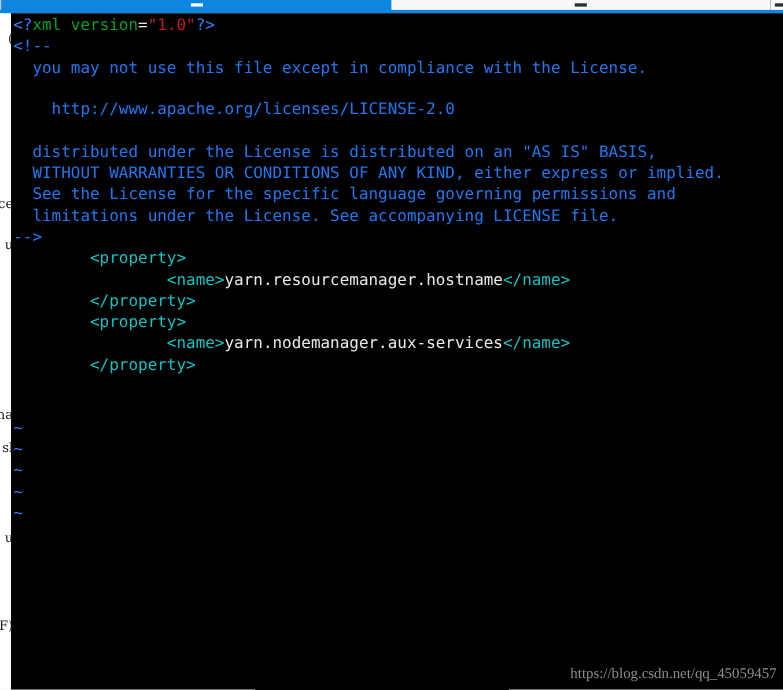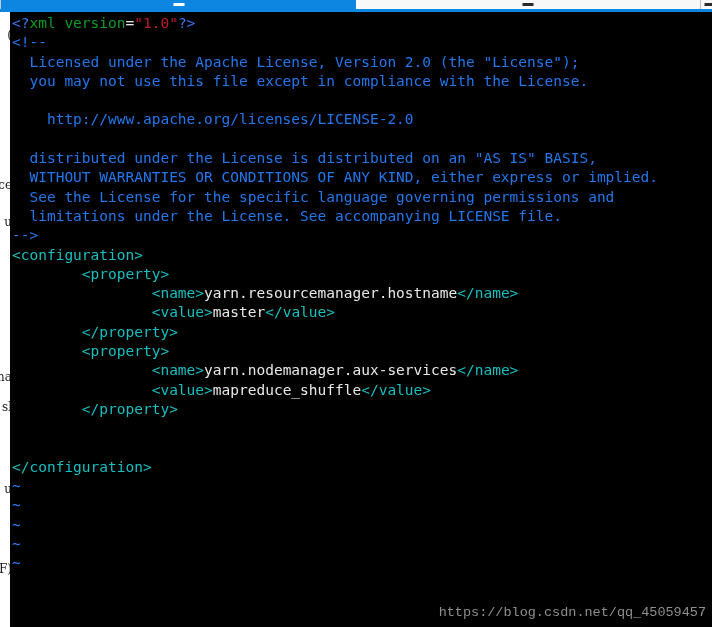--- a/index.html
+++ b/index.html
@@ -127,21 +127,21 @@
   .c-red    { color: #c01c28; }
   .c-white  { color: #e8e8e8; }
   .c-cmt    { color: #2277ee; }
   .c-tag    { color: #16bfc0; }
   .c-tilde  { color: #2a7ef5; }
 
   .watermark {
     position: absolute;
     right: 6px;
     bottom: 7px;
-    font-family: Liberation Mono, monospace;
+    font-family: Liberation Serif, serif;
     font-size: 13.5px;
     color: #8e8e8e;
     letter-spacing: 0px;
     white-space: nowrap;
   }
 </style>
 </head>
 <body>
 
 <div id="screen">
@@ -174,42 +174,37 @@
         <div class="tb-filler"></div>
       </div>
   </div>
   <div class="tb-underline"></div>
 
   <div class="terminal">
     <div class="term-inner">
       <div id="code-host">
           <div class="line"><span class="c-blue">&lt;?</span><span class="c-green">xml version</span><span class="c-white">=</span><span class="c-red">"1.0"</span><span class="c-blue">?&gt;</span></div>
           <div class="line"><span class="c-cmt">&lt;!--</span></div>
-          <div class="line"><span class="c-cmt">  Licensed under the Apache License, Version 2.0 (the "License");</span></div>
           <div class="line"><span class="c-cmt">  you may not use this file except in compliance with the License.</span></div>
           <div class="line">&nbsp;</div>
           <div class="line"><span class="c-cmt">    http://www.apache.org/licenses/LICENSE-2.0</span></div>
           <div class="line">&nbsp;</div>
           <div class="line"><span class="c-cmt">  distributed under the License is distributed on an "AS IS" BASIS,</span></div>
           <div class="line"><span class="c-cmt">  WITHOUT WARRANTIES OR CONDITIONS OF ANY KIND, either express or implied.</span></div>
           <div class="line"><span class="c-cmt">  See the License for the specific language governing permissions and</span></div>
           <div class="line"><span class="c-cmt">  limitations under the License. See accompanying LICENSE file.</span></div>
           <div class="line"><span class="c-cmt">--&gt;</span></div>
-          <div class="line"><span class="c-tag">&lt;configuration&gt;</span></div>
           <div class="line"><span class="c-tag">        &lt;property&gt;</span></div>
           <div class="line"><span class="c-tag">                &lt;name&gt;</span><span class="c-white">yarn.resourcemanager.hostname</span><span class="c-tag">&lt;/name&gt;</span></div>
-          <div class="line"><span class="c-tag">                &lt;value&gt;</span><span class="c-white">master</span><span class="c-tag">&lt;/value&gt;</span></div>
           <div class="line"><span class="c-tag">        &lt;/property&gt;</span></div>
           <div class="line"><span class="c-tag">        &lt;property&gt;</span></div>
           <div class="line"><span class="c-tag">                &lt;name&gt;</span><span class="c-white">yarn.nodemanager.aux-services</span><span class="c-tag">&lt;/name&gt;</span></div>
-          <div class="line"><span class="c-tag">                &lt;value&gt;</span><span class="c-white">mapreduce_shuffle</span><span class="c-tag">&lt;/value&gt;</span></div>
           <div class="line"><span class="c-tag">        &lt;/property&gt;</span></div>
           <div class="line">&nbsp;</div>
           <div class="line">&nbsp;</div>
-          <div class="line"><span class="c-tag">&lt;/configuration&gt;</span></div>
           <div class="line"><span class="c-tilde">~</span></div>
           <div class="line"><span class="c-tilde">~</span></div>
           <div class="line"><span class="c-tilde">~</span></div>
           <div class="line"><span class="c-tilde">~</span></div>
           <div class="line"><span class="c-tilde">~</span></div>
         </div>
       <div class="line" style="margin-top:0px;">
         
       </div>
     </div>

